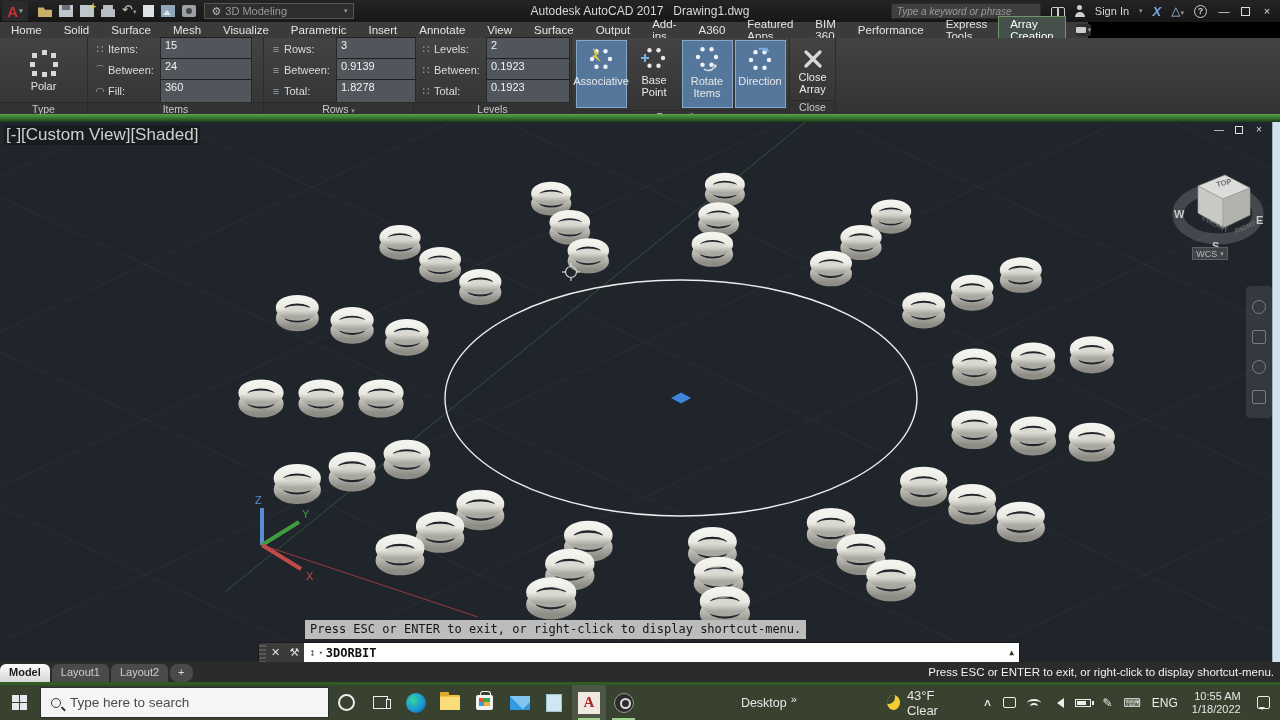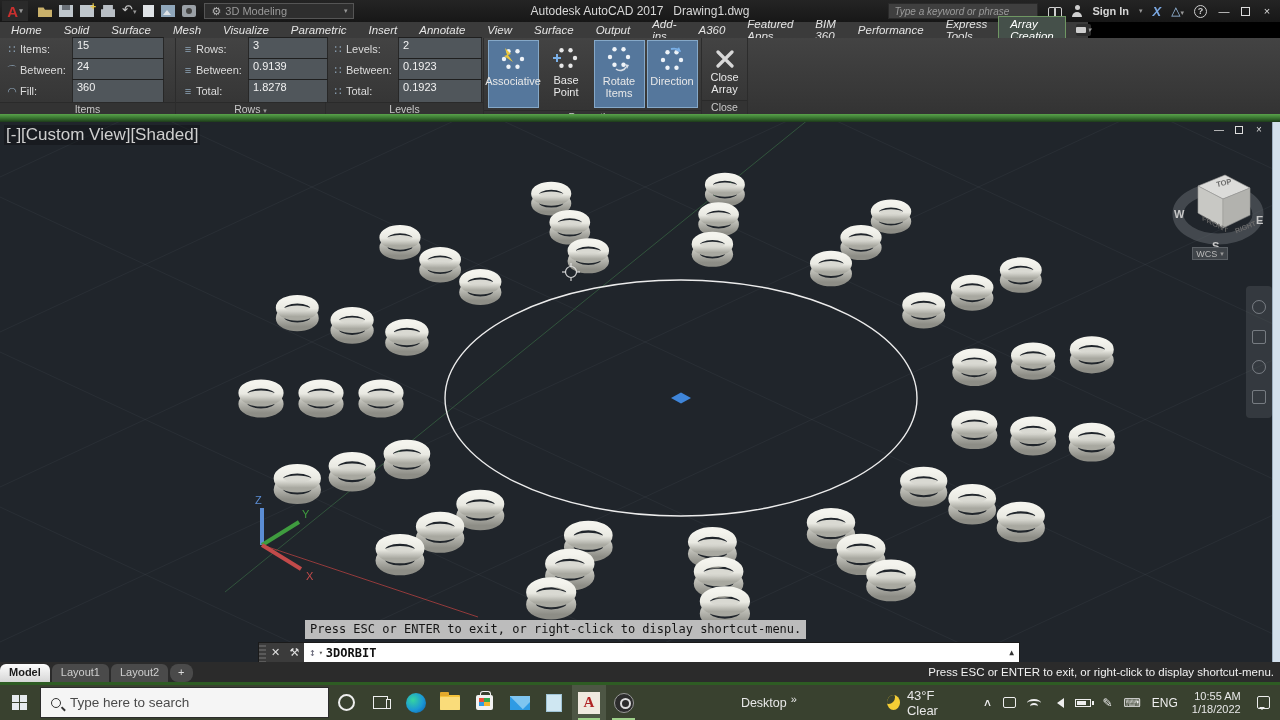--- a/index.html
+++ b/index.html
@@ -28,32 +28,32 @@
   #titlebar .title { position:absolute; left:0; right:0; text-align:center; font-size:12px; color:#d8d8d8; pointer-events:none; }
   #title-right { position:absolute; right:6px; top:0; height:22px; display:flex; align-items:center; gap:10px; }
   #kw-search { display:flex; align-items:center; width:150px; height:16px; background:#3f3f3f;
     border:1px solid #2a2a2a; color:#9a9a9a; font-size:10px; font-style:italic; padding:0 5px; }
   .binoc { width:14px; height:9px; position:relative; }
   .binoc::before,.binoc::after { content:""; position:absolute; top:0; width:6px; height:9px; border:1.5px solid #cfcfcf; border-radius:2px; }
   .binoc::before{left:0;} .binoc::after{right:0;}
   .person { width:10px; height:12px; position:relative; }
   .person::before{content:"";position:absolute;left:2.5px;top:0;width:5px;height:5px;border-radius:50%;background:#cfcfcf;}
   .person::after{content:"";position:absolute;left:0;bottom:0;width:10px;height:5px;border-radius:5px 5px 0 0;background:#cfcfcf;}
-  .tb-txt { font-size:11px; color:#d5d5d5;font-weight:bold; }
+  .tb-txt { font-size:11px; color:#d5d5d5; }
   .dd { color:#999; font-size:7px; }
   .x-blue { color:#7aa7e0; font-weight:bold; font-style:italic; font-size:13px; }
   .a-tri { color:#9fc3e8; font-size:12px; }
   .help-ring { width:13px; height:13px; border:1.5px solid #cfcfcf; border-radius:50%; color:#cfcfcf;
     font-size:9px; font-weight:bold; display:flex; align-items:center; justify-content:center; }
   .wbtn { color:#ddd; font-size:11px; width:14px; text-align:center; }
   .wbox { width:9px; height:9px; border:1.5px solid #ddd; }
 
   
   #ribbontabs { position:absolute; top:22px; left:0; width:1088px; height:16px; background:#3b3b3b;
-    display:flex; align-items:center; gap:0; font-size:11.5px; color:#e4e4e4;font-style:italic; }
+    display:flex; align-items:center; gap:0; font-size:11.5px; color:#e4e4e4; }
   .rtab { padding:1px 11px; cursor:default; }
   .rtab.active { background:#45504a; border:1px solid #6f9763; color:#fff; }
   .rec-btn { margin-left:10px; width:26px; height:12px; background:#2e2e2e; border-radius:2px;
     display:flex; align-items:center; justify-content:center; gap:2px; }
   .rec-btn .cam { width:10px; height:6px; background:#cfcfcf; border-radius:1px; }
 
   
   #ribbon { position:absolute; top:38px; left:0; width:1280px; height:76px;
     background:linear-gradient(#434343,#383838 70%,#333); display:flex; }
   .panel { height:76px; border-right:1px solid #2c2c2c; display:flex; flex-direction:column; }
@@ -221,20 +221,40 @@
   <span class="rtab">Performance</span>
   <span class="rtab">Express Tools</span>
   <span class="rtab active">Array Creation</span>
   <span class="rec-btn">
       <span class="cam"></span>
       <span class="dd">▾</span>
     </span>
 </div>
 
 <div id="ribbon">
+  <div class="panel" style="width:88px">
+    <div class="panel-body" style="justify-content:center">
+      <div class="bigbtn">
+        <svg width="34" height="30" viewBox="0 0 34 30">
+          <g fill="#d8d8d8">
+            <rect x="15" y="2" width="5" height="5"></rect>
+              <rect x="24" y="5" width="5" height="5"></rect>
+            <rect x="26" y="14" width="5" height="5"></rect>
+              <rect x="24" y="23" width="5" height="5"></rect>
+            <rect x="15" y="24" width="5" height="5"></rect>
+              <rect x="5" y="23" width="5" height="5"></rect>
+            <rect x="3" y="14" width="5" height="5"></rect>
+              <rect x="5" y="5" width="5" height="5"></rect>
+          </g>
+          </svg>
+        <span>Polar</span>
+      </div>
+    </div>
+    <div class="panel-title">Type</div>
+  </div>
 
   <div class="panel" style="width:176px">
     <div class="panel-body">
         <div class="fieldcol">
       <div class="fieldrow">
             <span class="ficon">∷</span>
         <span class="flabel">Items:</span>
         <span class="ffield">15</span>
           </div>
       <div class="fieldrow">

